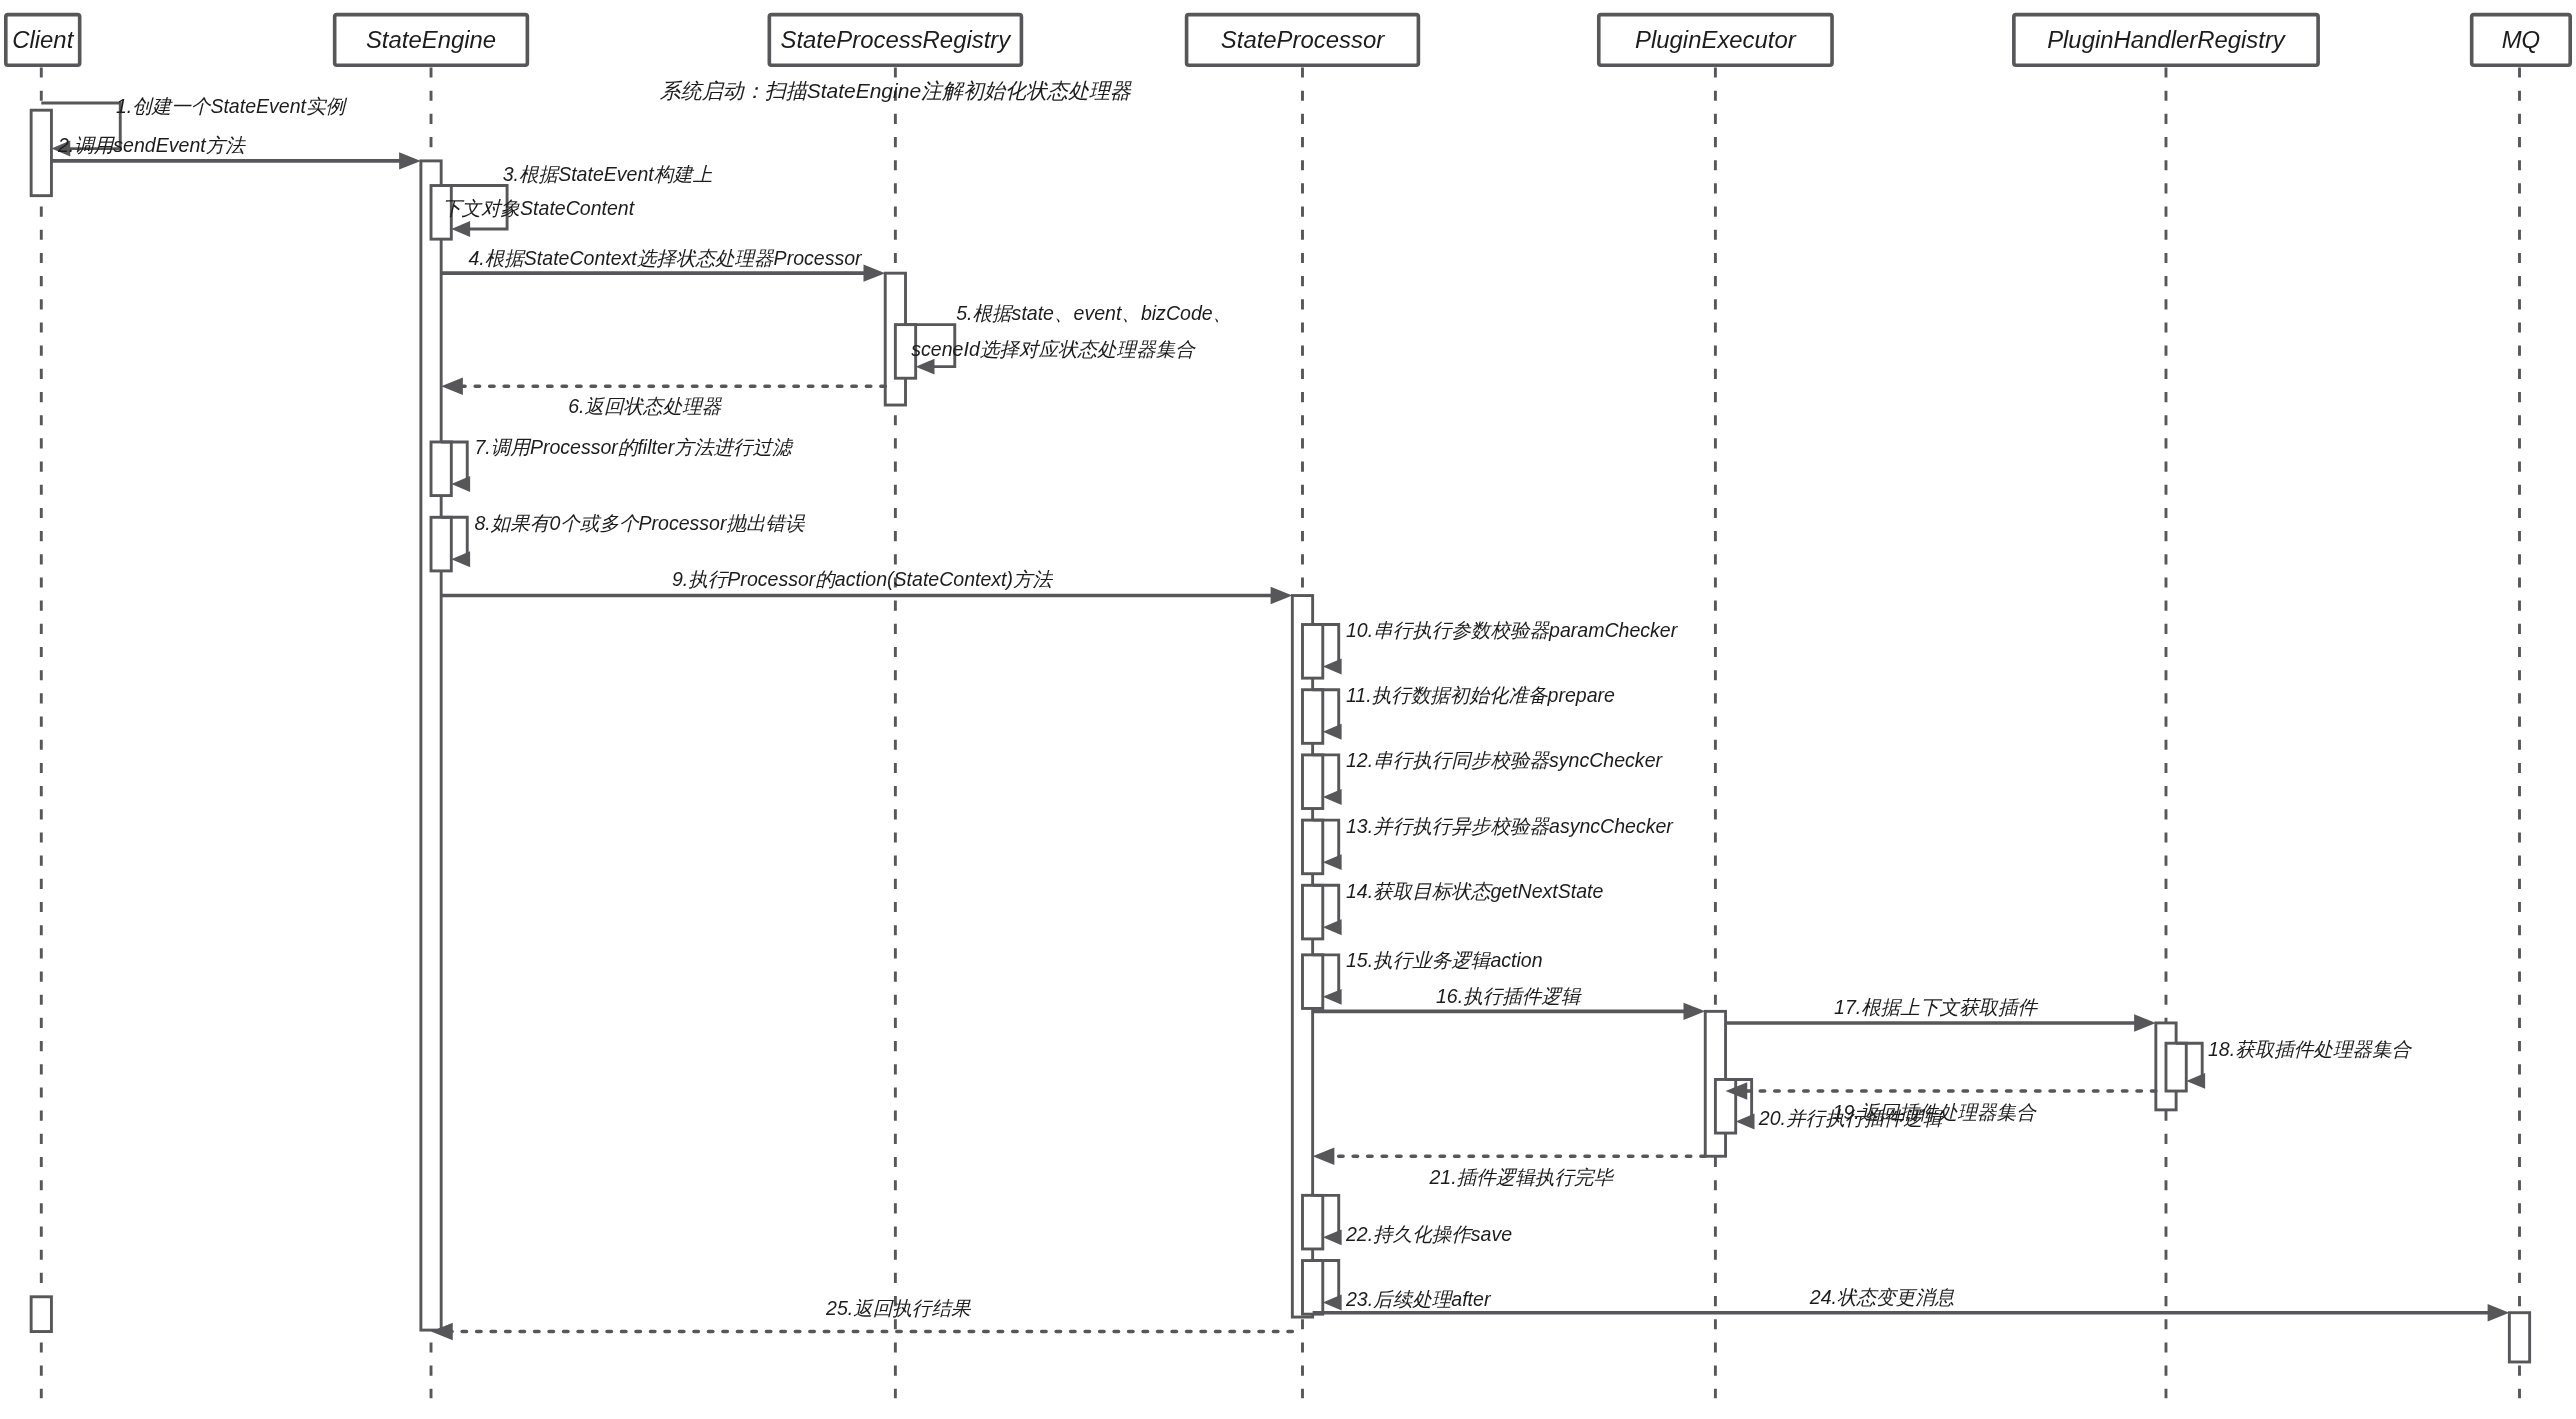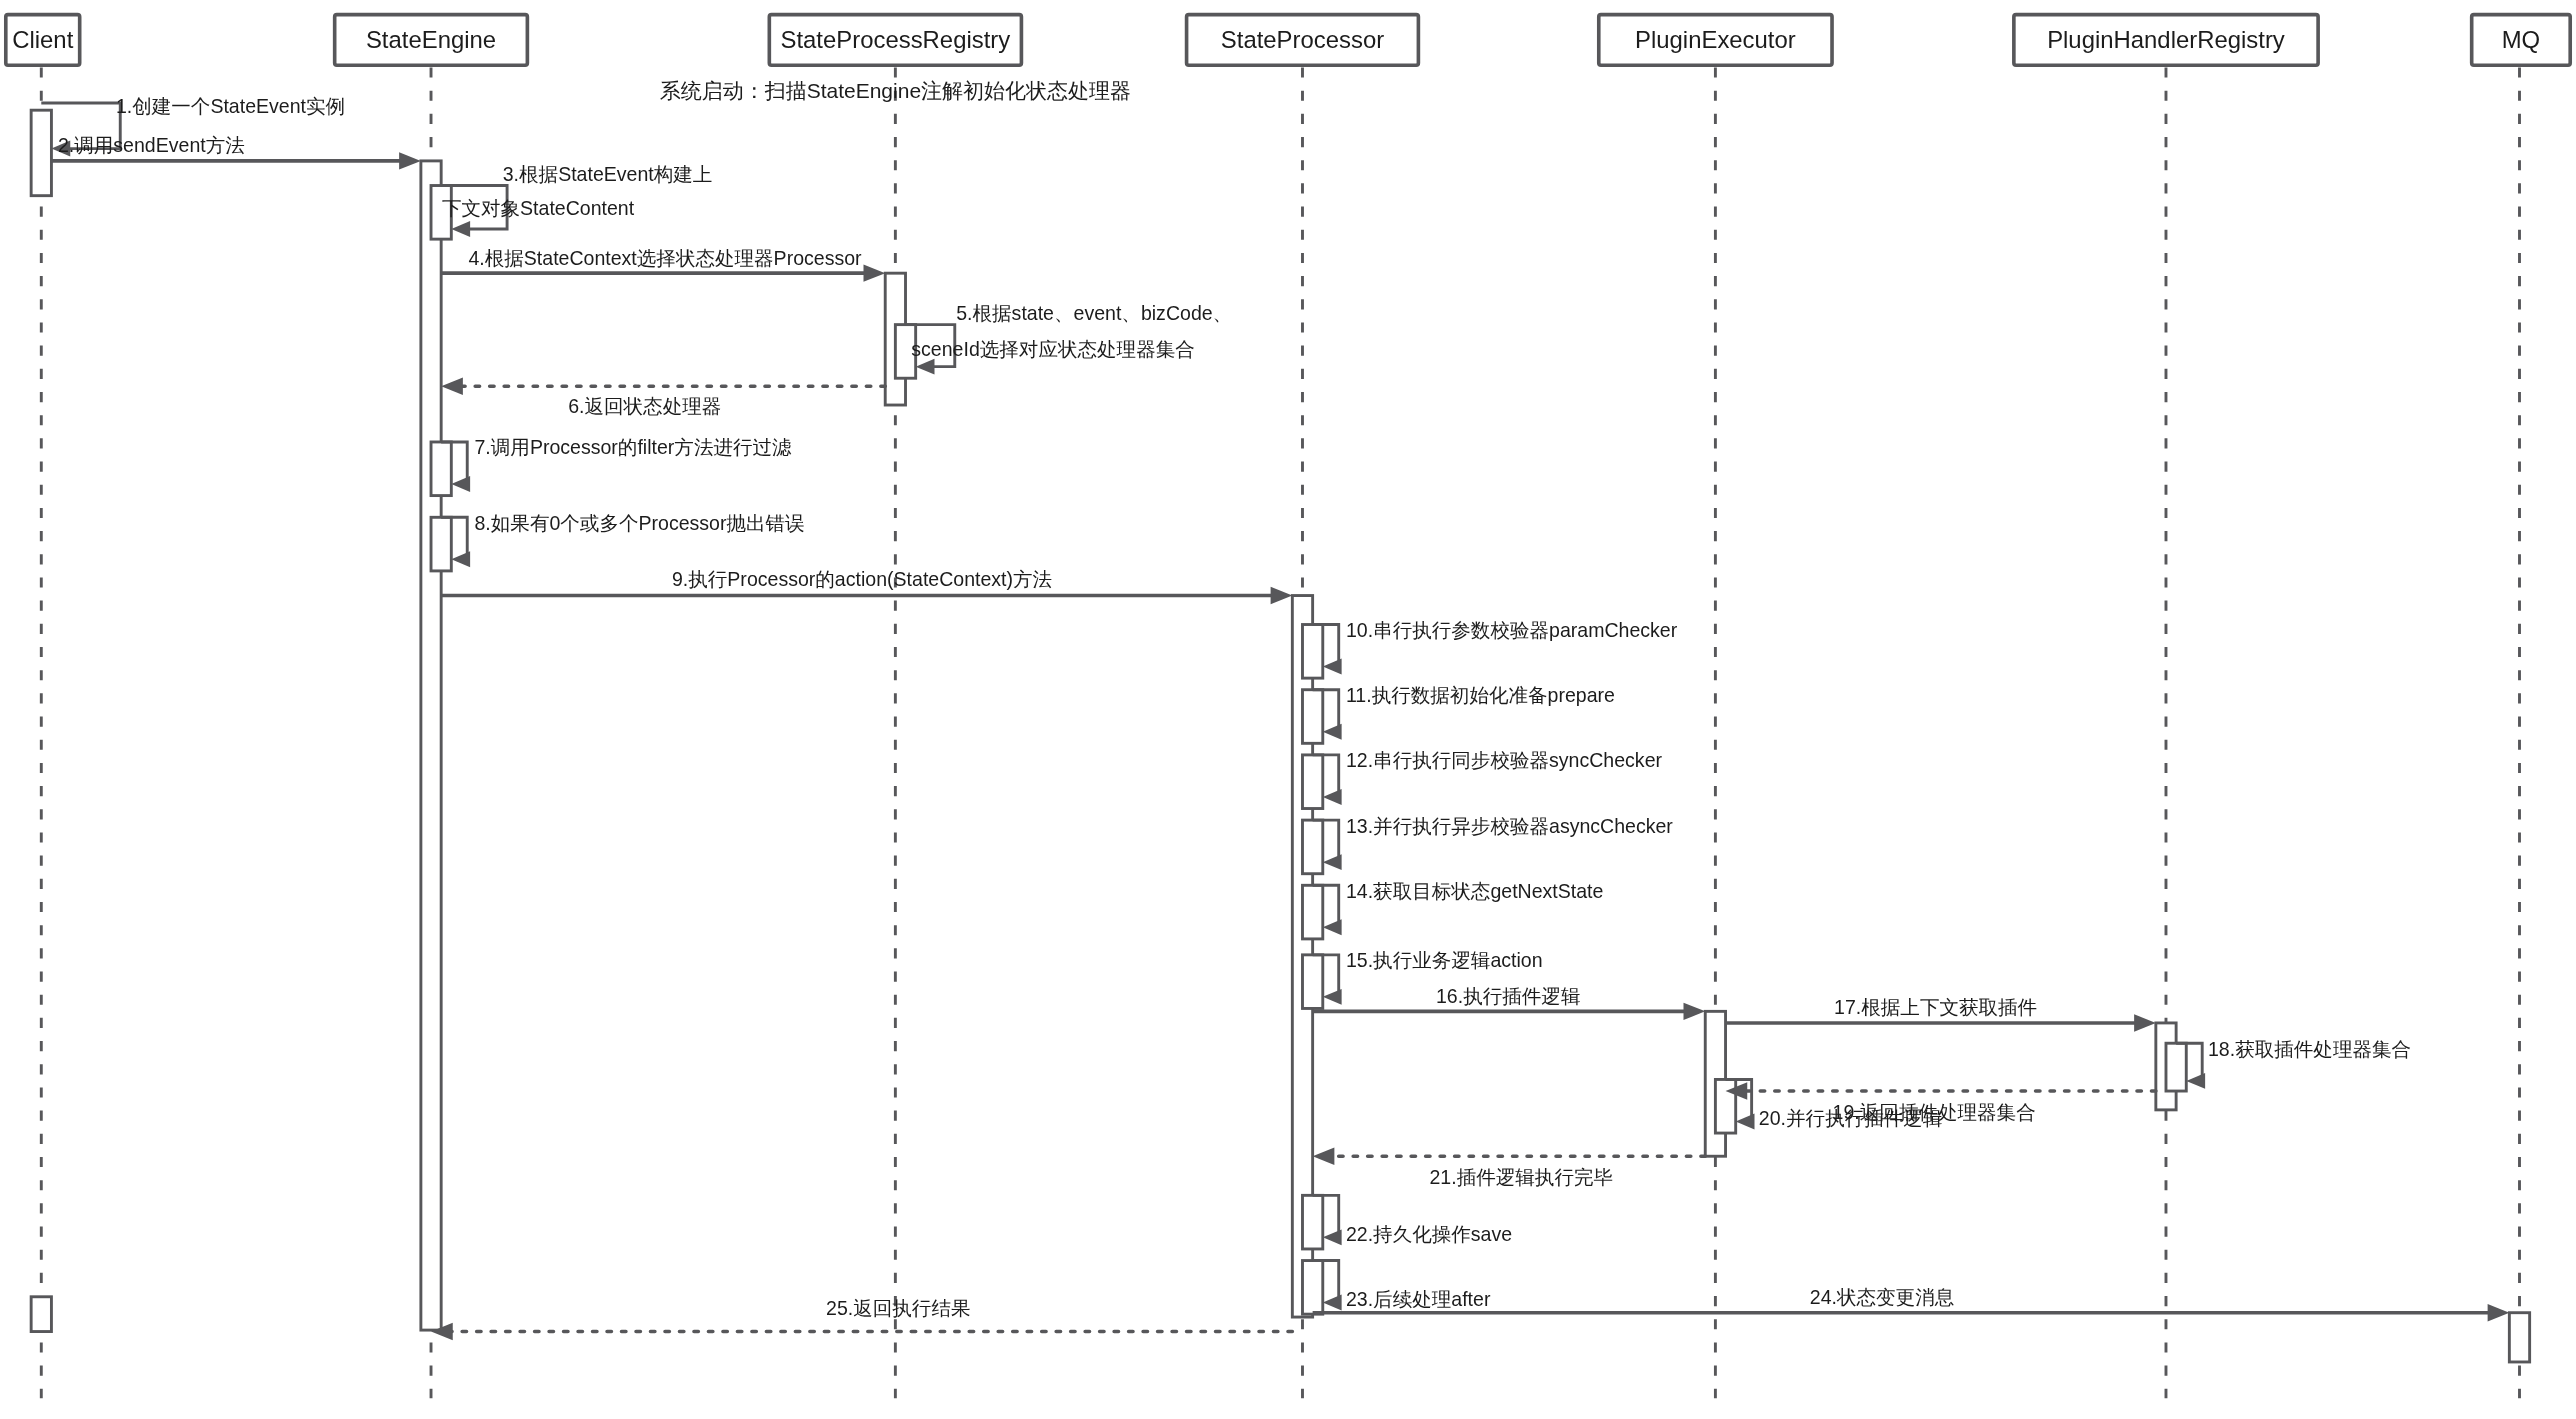--- a/index.html
+++ b/index.html
@@ -9,20 +9,21 @@
   }
   body {
     font-family: "Liberation Sans", "DejaVu Sans", sans-serif;
   }
   #diagram-root {
     position: relative;
     width: 2576px;
     height: 1420px;
     background: #ffffff;
     overflow: hidden;
+    font-style: italic;
   }
   #diagram-svg {
     position: absolute;
     top: 0;
     left: 0;
     width: 2576px;
     height: 1420px;
   }
   .actor-box-rect {
     fill: #ffffff;

